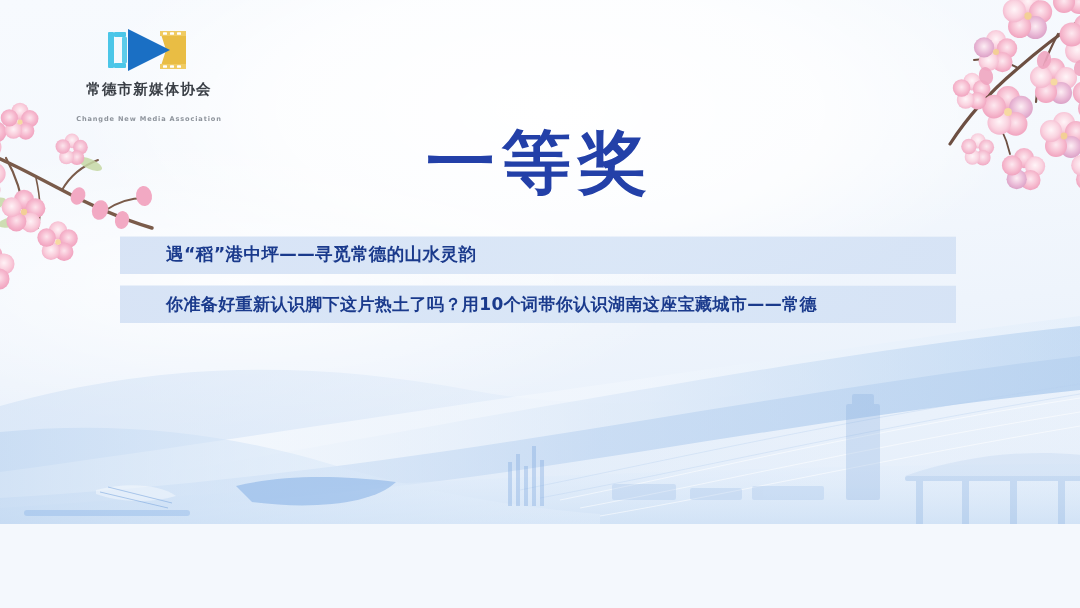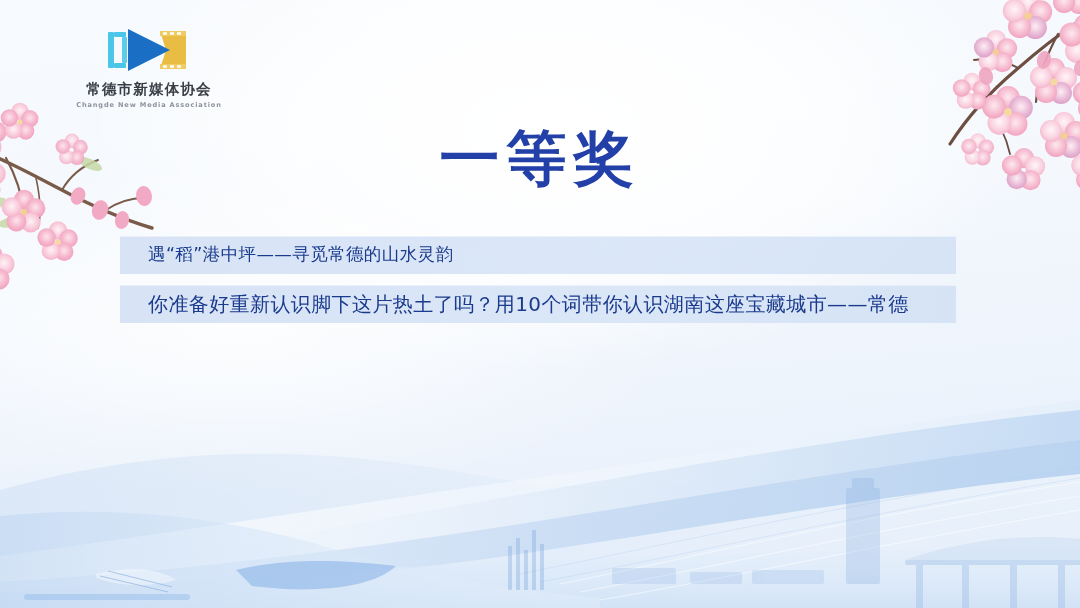--- a/index.html
+++ b/index.html
@@ -6,21 +6,21 @@
   html,body { width:1080px; height:608px; overflow:hidden; }
   body{
     font-family:"DejaVu Sans","Liberation Sans",sans-serif;
     background:#f4f8fd;
     position:relative;
   }
 
   
   .slide{
     position:absolute; inset:0;
-    width:1080px; height:608px;
+    width:1080px; height:524px;
     overflow:hidden;
     background:
       linear-gradient(175deg,#f7fafe 0%,#f4f8fd 38%,#eef4fc 62%,#e9f1fb 80%,#e4eefa 100%);
   }
 
   
   .wash-a{
     position:absolute; left:8%; top:-18%;
     width:86%; height:78%;
     background:radial-gradient(ellipse at 50% 50%, #ffffff 0%, rgba(255,255,255,0.75) 42%, rgba(255,255,255,0) 72%);
@@ -60,34 +60,34 @@
   .logo-cn{
     margin-top:5px;
     font-size:14.5px;
     font-weight:700;
     color:#3a3f46;
     letter-spacing:1.2px;
     line-height:1.15;
     white-space:nowrap;
   }
   .logo-en{
-    margin-top:3px;
+    margin-top:17px;
     font-size:6.6px;
     font-weight:600;
     color:#8e949c;
     letter-spacing:0.85px;
     white-space:nowrap;
   }
 
   
   .title{
     position:absolute;
     left:0; right:0; top:128px;
     text-align:center;
-    font-size:60px;
+    font-size:69px;
     font-weight:800;
     color:#2340a8;
     letter-spacing:7px;
     line-height:1;
     z-index:6;
     text-shadow:0 1px 0 rgba(255,255,255,0.55);
   }
 
   
   .award-list{
@@ -104,29 +104,29 @@
     align-items:center;
     background:linear-gradient(90deg,
         rgba(206,221,243,0.78) 0%,
         rgba(211,225,245,0.86) 22%,
         rgba(214,228,246,0.88) 58%,
         rgba(208,223,244,0.80) 100%);
     box-shadow:inset 0 1px 0 rgba(255,255,255,0.45);
   }
   .award-row:last-child{ margin-bottom:0; }
   .award-text{
-    padding-left:28px;
+    padding-left:46px;
     font-size:17.5px;
-    font-weight:400;
+    font-weight:700;
     color:#1a3a8c;
     letter-spacing:0.4px;
     white-space:nowrap;
     line-height:1;
   }
-  .award-row.wide .award-text{ font-size:20px; }
+  .award-row.wide .award-text{ font-size:17px; }
 </style>
 </head>
 <body>
 
 <div class="slide">
 
   <div class="wash-a"></div>
   <div class="wash-b"></div>
 
   <div class="scenery">

